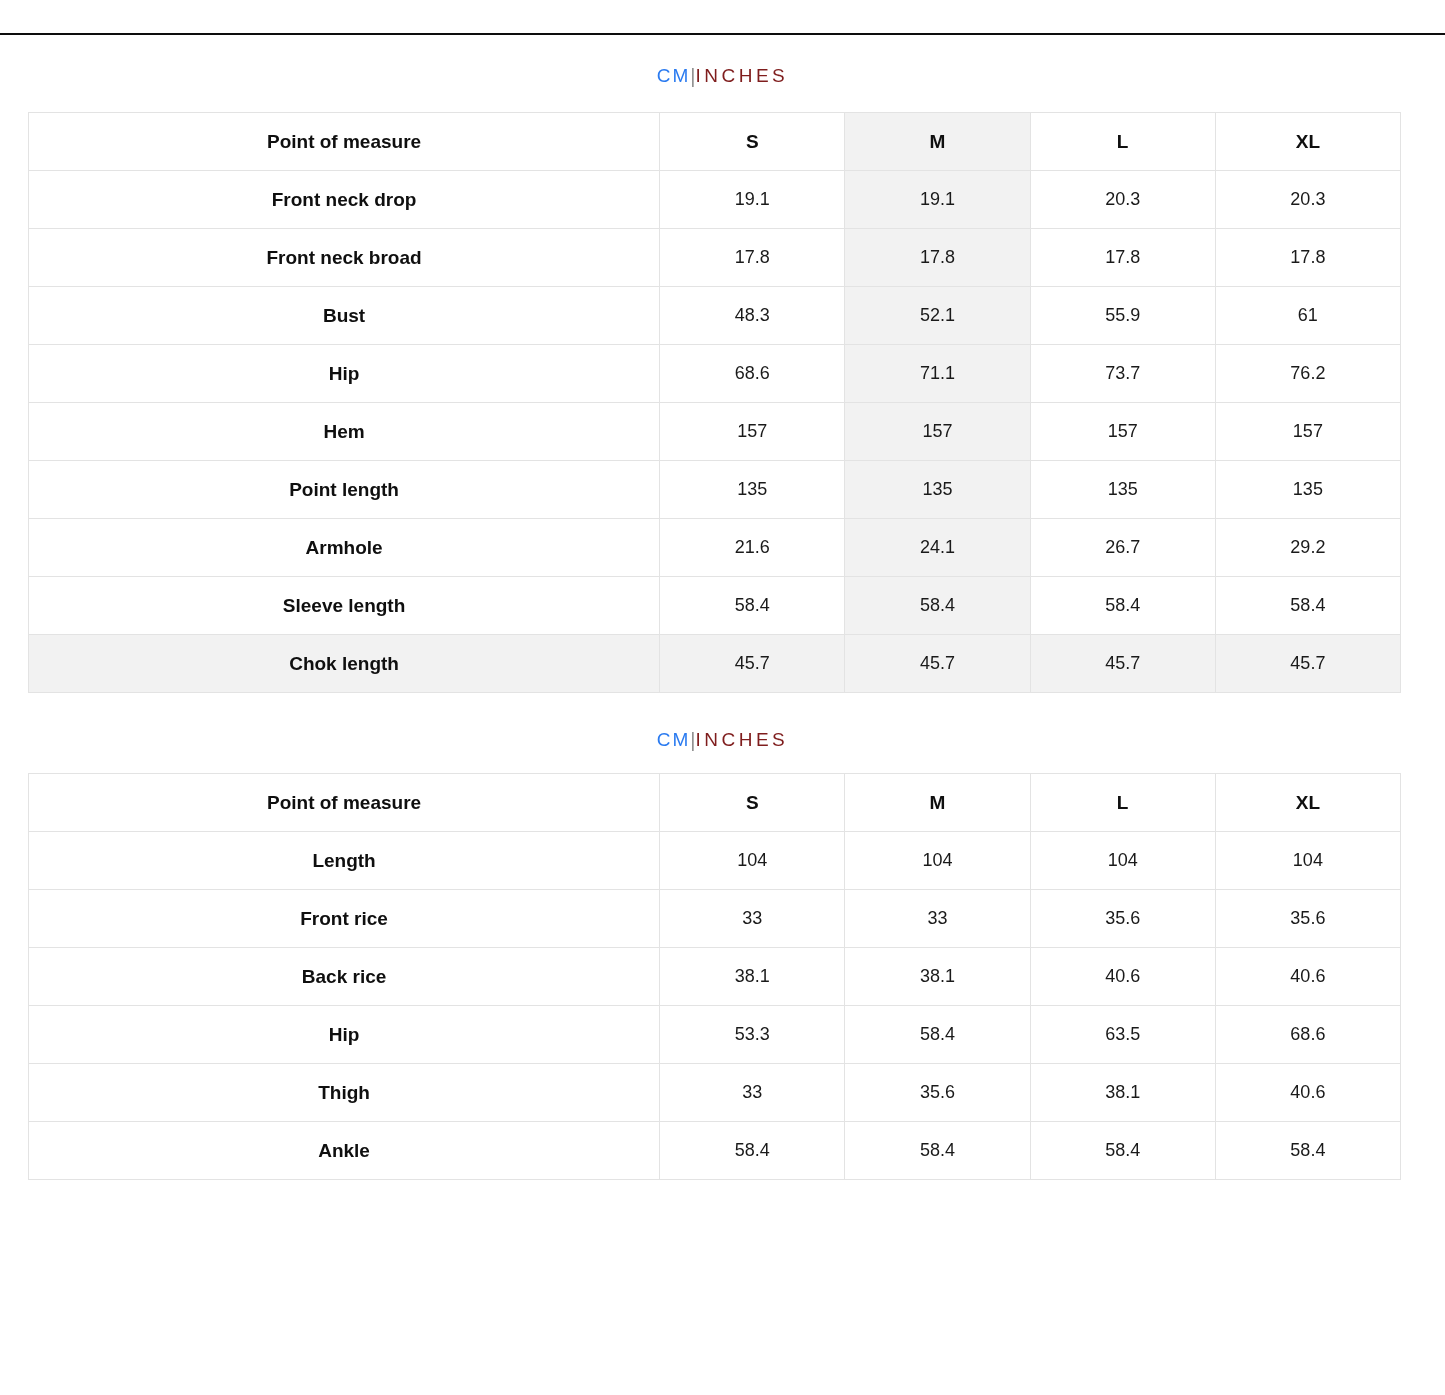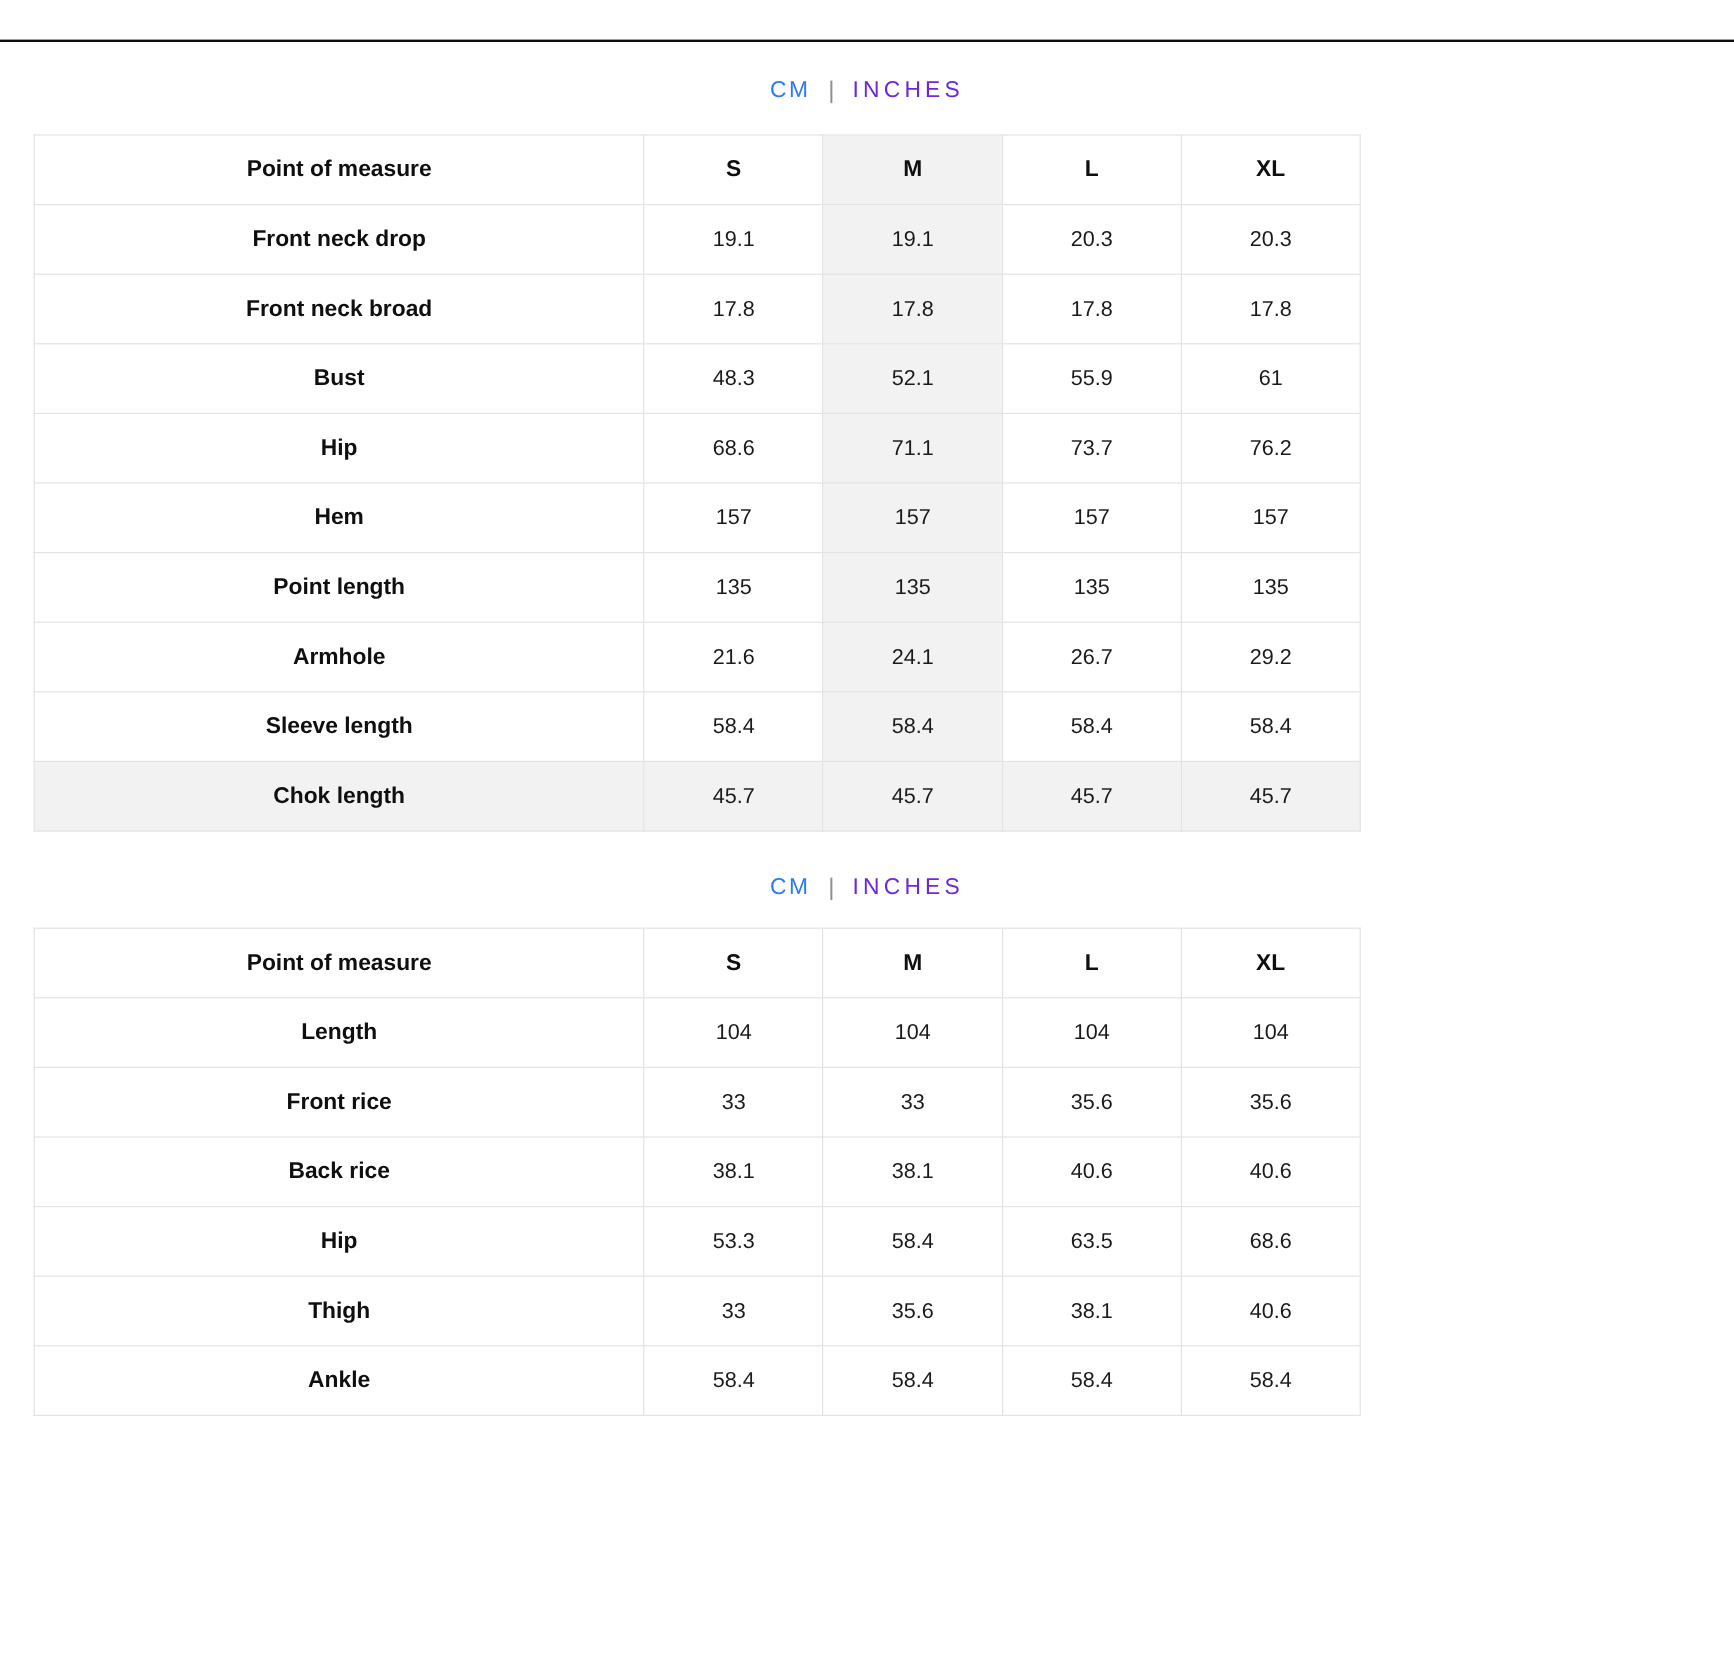--- a/index.html
+++ b/index.html
@@ -14,44 +14,43 @@
   }
   .top-line {
     height: 0;
     border-top: 2px solid #0d0d0d;
     margin-top: 33px;
   }
   .unit-toggle {
     display: flex;
     justify-content: center;
     align-items: center;
-    gap: 15px;
     font-size: 19px;
     line-height: 22px;
     user-select: none;
   }
   .unit-toggle.first { margin: 30px 0 25px 0; }
   .unit-toggle.second { margin: 36px 0 22px 0; }
   .unit-cm {
     color: #2b7bf0;
     letter-spacing: 2px;
     cursor: pointer;
   }
   .unit-sep {
     color: #8f8f8f;
     font-weight: 300;
     font-size: 20px;
   }
   .unit-inches {
-    color: #6d28d9;
+    color: #7f1d1d;
     letter-spacing: 3.5px;
     cursor: pointer;
   }
   table.size-table {
-    width: 1106px;
+    width: 1373px;
     margin: 0 28px;
     border-collapse: collapse;
     table-layout: fixed;
     border-radius: 30px;
   }
   table.size-table th,
   table.size-table td {
     border: 1px solid #e3e3e3;
     height: 58px;
     padding: 0 6px;

